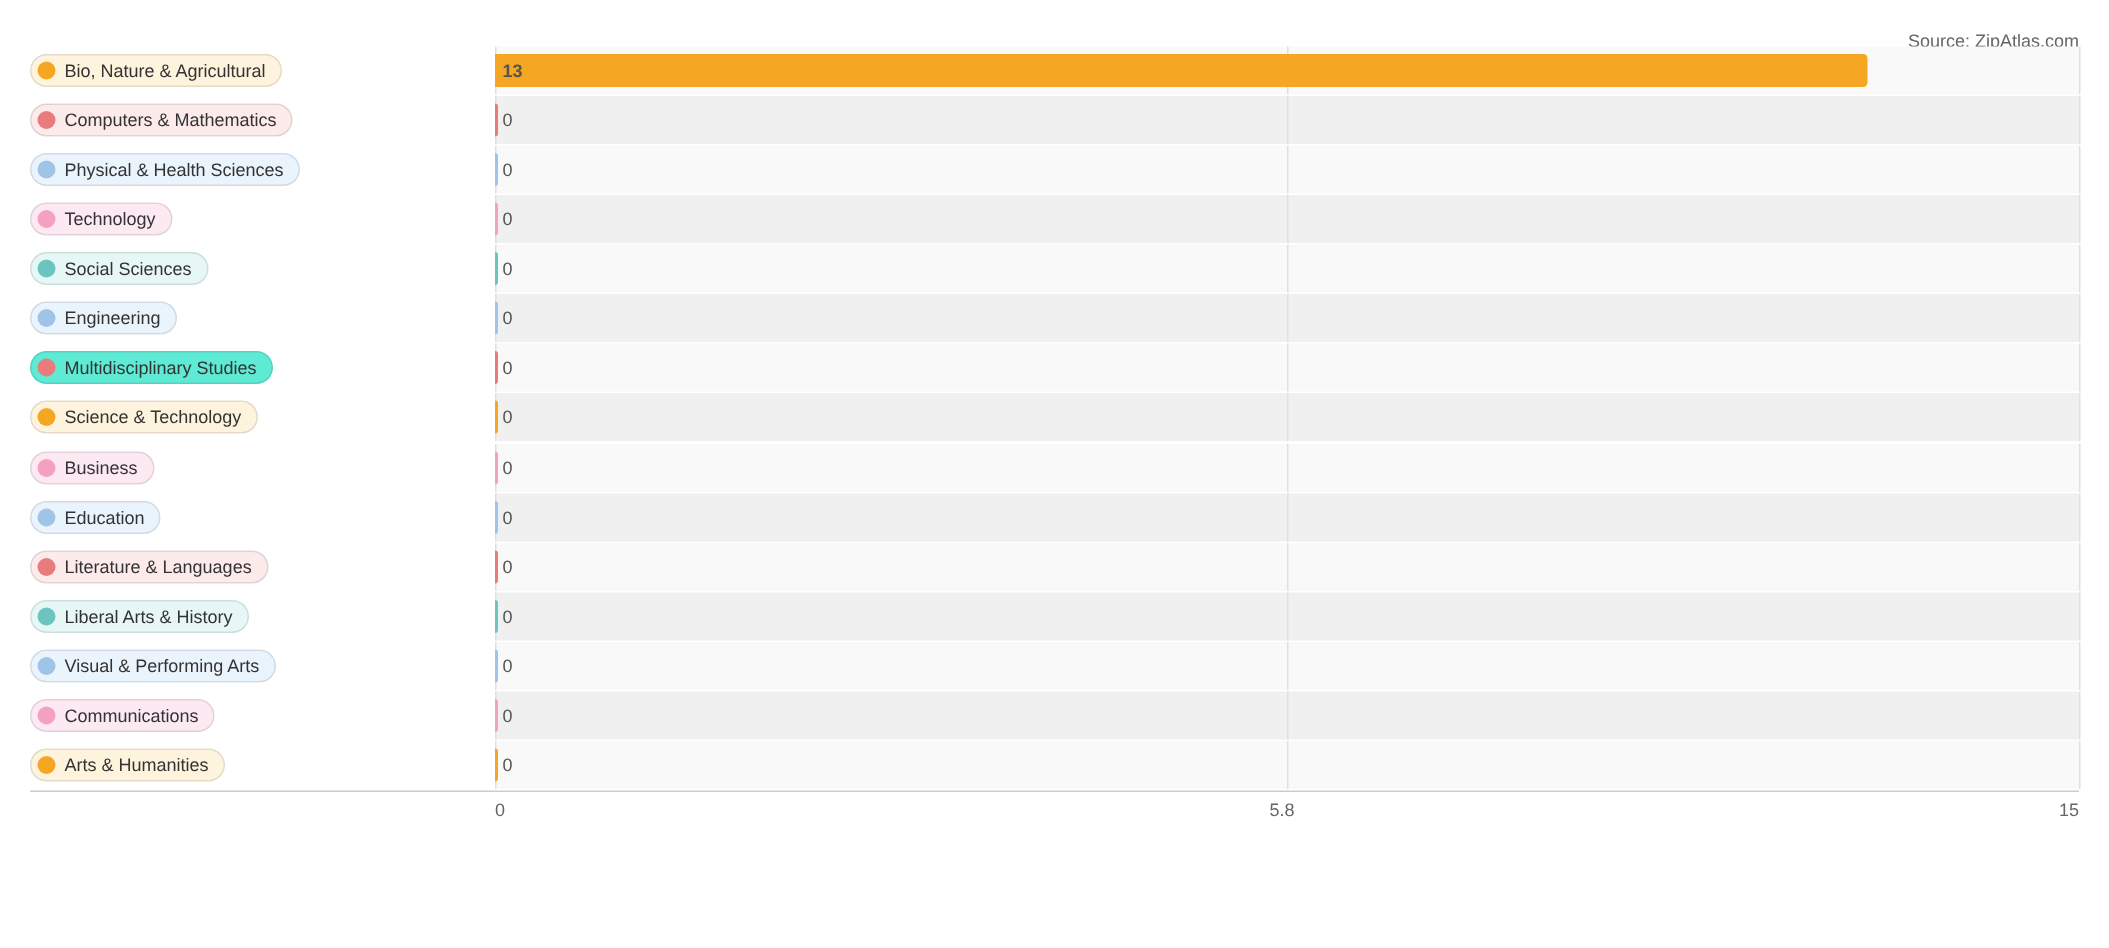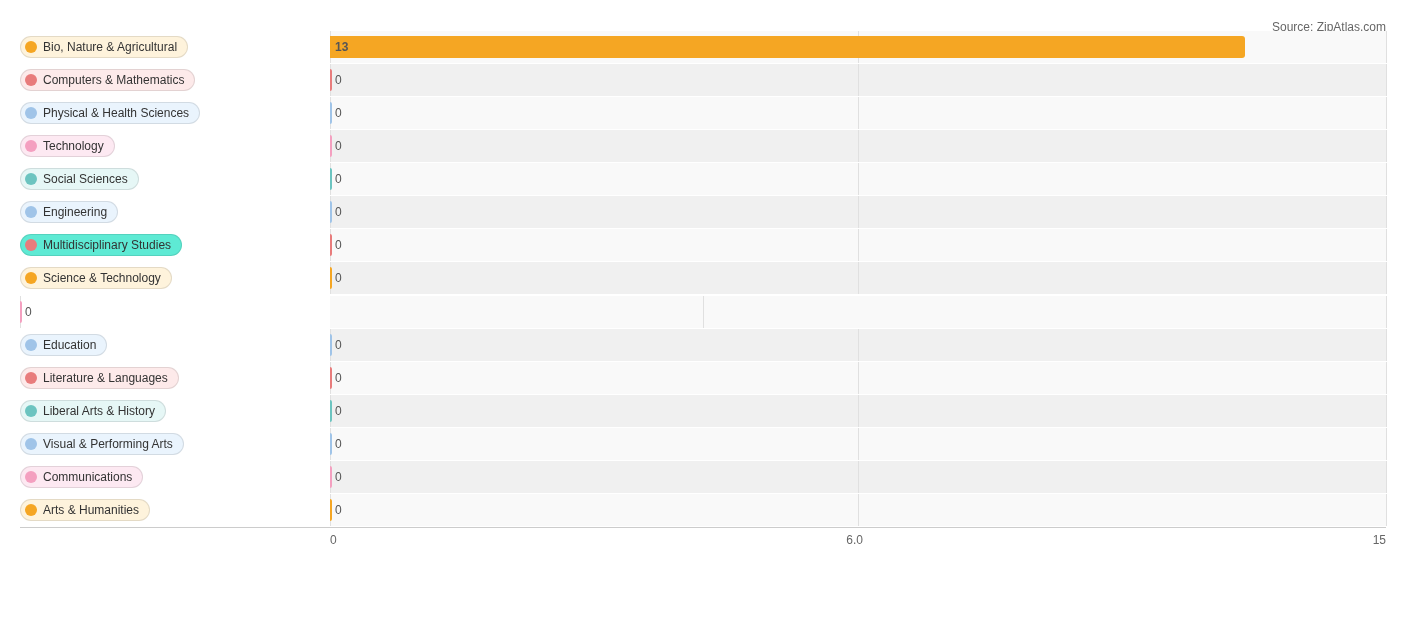--- a/index.html
+++ b/index.html
@@ -263,20 +263,26 @@
             <div class="grid-line" style="left: 0%;"></div>
             <div class="grid-line" style="left: 50%;"></div>
             <div class="grid-line" style="left: 100%;"></div>
             <div class="bar-fill" style="width: 2px; min-width: 2px; background: rgb(245, 166, 35); position: relative; z-index: 1;">
               <span class="bar-value">0</span>
             </div>
           </div>
         </div>
         <div class="bar-row">
           <div class="bar-row-bg"></div>
+          <div class="bar-label-area">
+            <div class="bar-label-pill" style="background: rgb(253, 233, 242);">
+              <div class="pill-dot" style="background: rgb(244, 160, 192);"></div>
+              <span>Business</span>
+            </div>
+          </div>
           <div class="bar-graph-area" style="position: relative;">
             <div class="grid-line" style="left: 0%;"></div>
             <div class="grid-line" style="left: 50%;"></div>
             <div class="grid-line" style="left: 100%;"></div>
             <div class="bar-fill" style="width: 2px; min-width: 2px; background: rgb(244, 160, 192); position: relative; z-index: 1;">
               <span class="bar-value">0</span>
             </div>
           </div>
         </div>
         <div class="bar-row">
@@ -377,17 +383,17 @@
             <div class="grid-line" style="left: 50%;"></div>
             <div class="grid-line" style="left: 100%;"></div>
             <div class="bar-fill" style="width: 2px; min-width: 2px; background: rgb(245, 166, 35); position: relative; z-index: 1;">
               <span class="bar-value">0</span>
             </div>
           </div>
         </div>
       </div>
     <div class="x-axis" id="x-axis">
     <span class="x-axis-label">0</span>
-        <span class="x-axis-label">6.0</span>
+        <span class="x-axis-label">5.8</span>
         <span class="x-axis-label">15</span>
       </div>
   </div>
 </div>
 
 </body></html>

